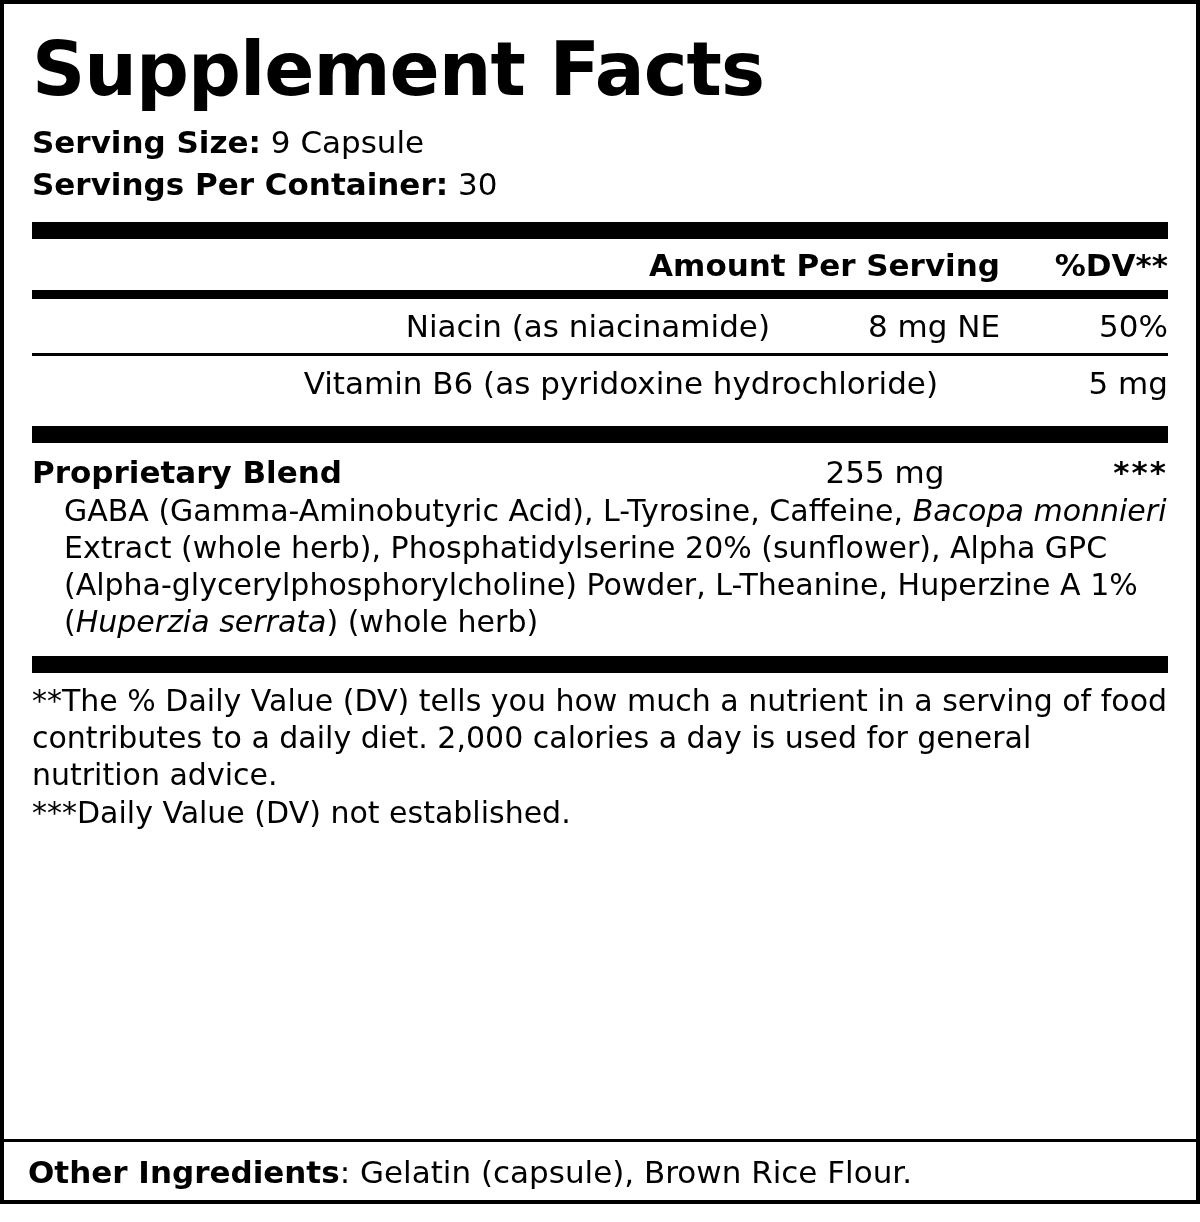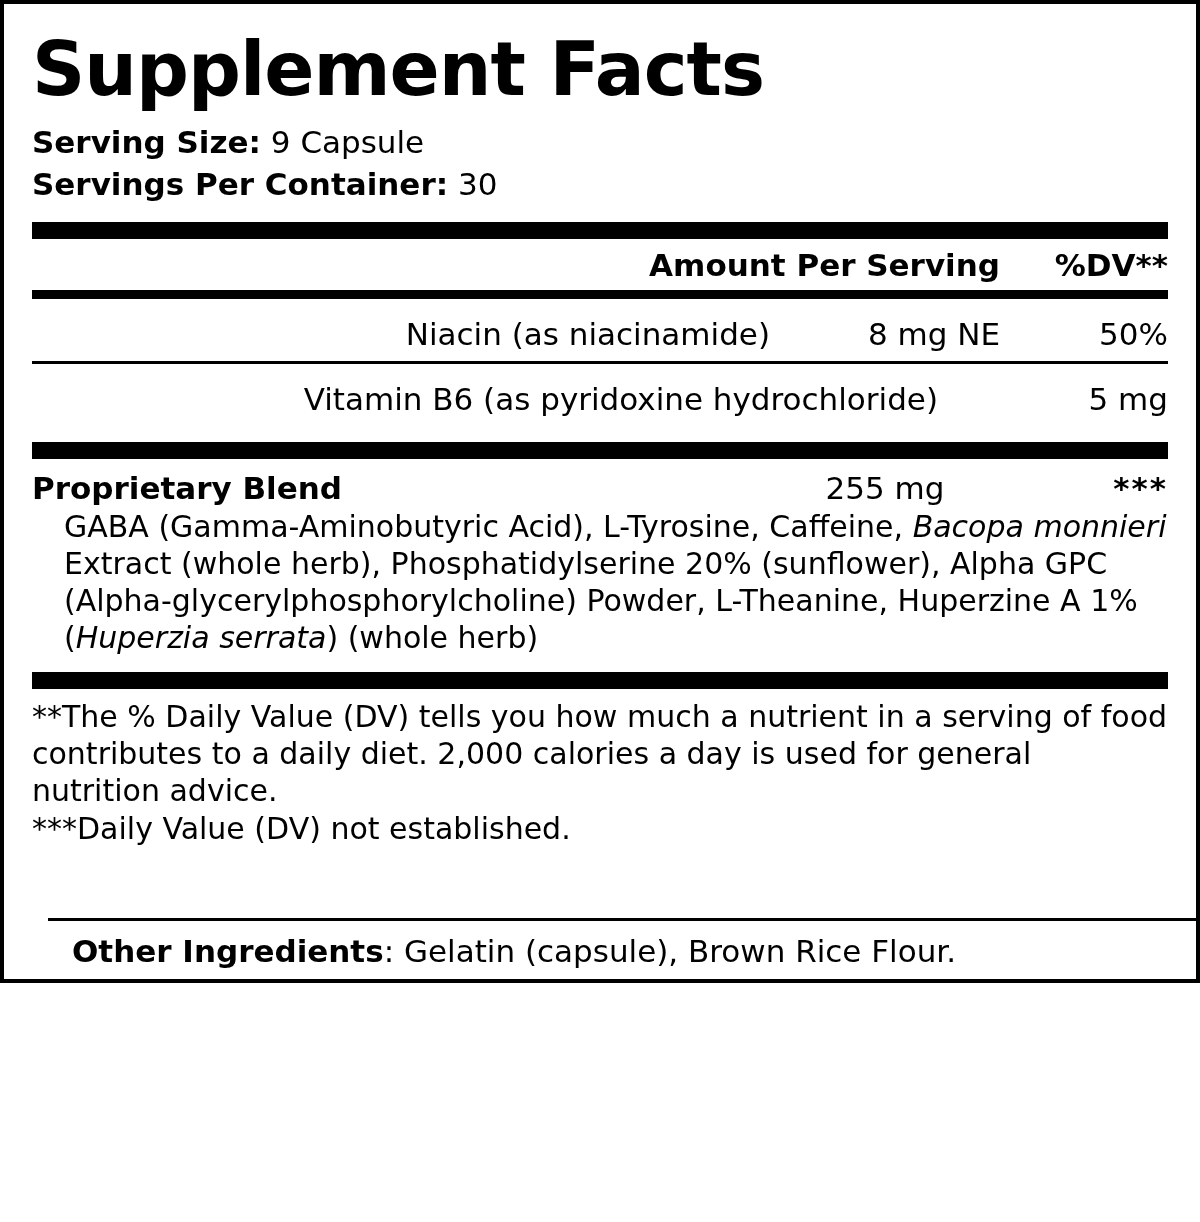--- a/index.html
+++ b/index.html
@@ -10,21 +10,21 @@
   body {
     width: 1200px;
     height: 1222px;
     font-family: "DejaVu Sans", sans-serif;
     color: #000000;
     -webkit-font-smoothing: antialiased;
   }
   .panel {
     position: relative;
     width: 1200px;
-    height: 983px;
+    height: 1204px;
     box-sizing: border-box;
     border: 4px solid #000;
     background: #fff;
     padding: 0 28px;
   }
   .title {
     font-size: 74px;
     font-weight: 700;
     letter-spacing: -1px;
     line-height: 1.0;
@@ -74,21 +74,20 @@
     font-size: 31px;
     padding: 9px 0 9px 0;
   }
   .nutrient-name {
     flex: 1 1 auto;
     text-align: right;
   }
   .nutrient-amt {
     width: 230px;
     text-align: right;
-    margin-top: 8px;
   }
   .nutrient-dv {
     width: 168px;
     text-align: right;
   }
   .blend-row {
     display: flex;
     align-items: baseline;
     font-size: 31px;
     padding-top: 11px;
@@ -123,21 +122,20 @@
     padding: 10px 0 0 0;
   }
   .footnote-2 {
     padding-top: 2px;
   }
   .other-wrap {
     position: absolute;
     left: 0;
     right: 0;
     bottom: 0;
-    padding-left: 44px;
   }
   .other-rule {
     height: 3px;
     background: #000;
     margin: 0 0 0 0;
   }
   .other-ing {
     font-size: 31px;
     padding: 12px 24px 10px 24px;
     text-align: left;

